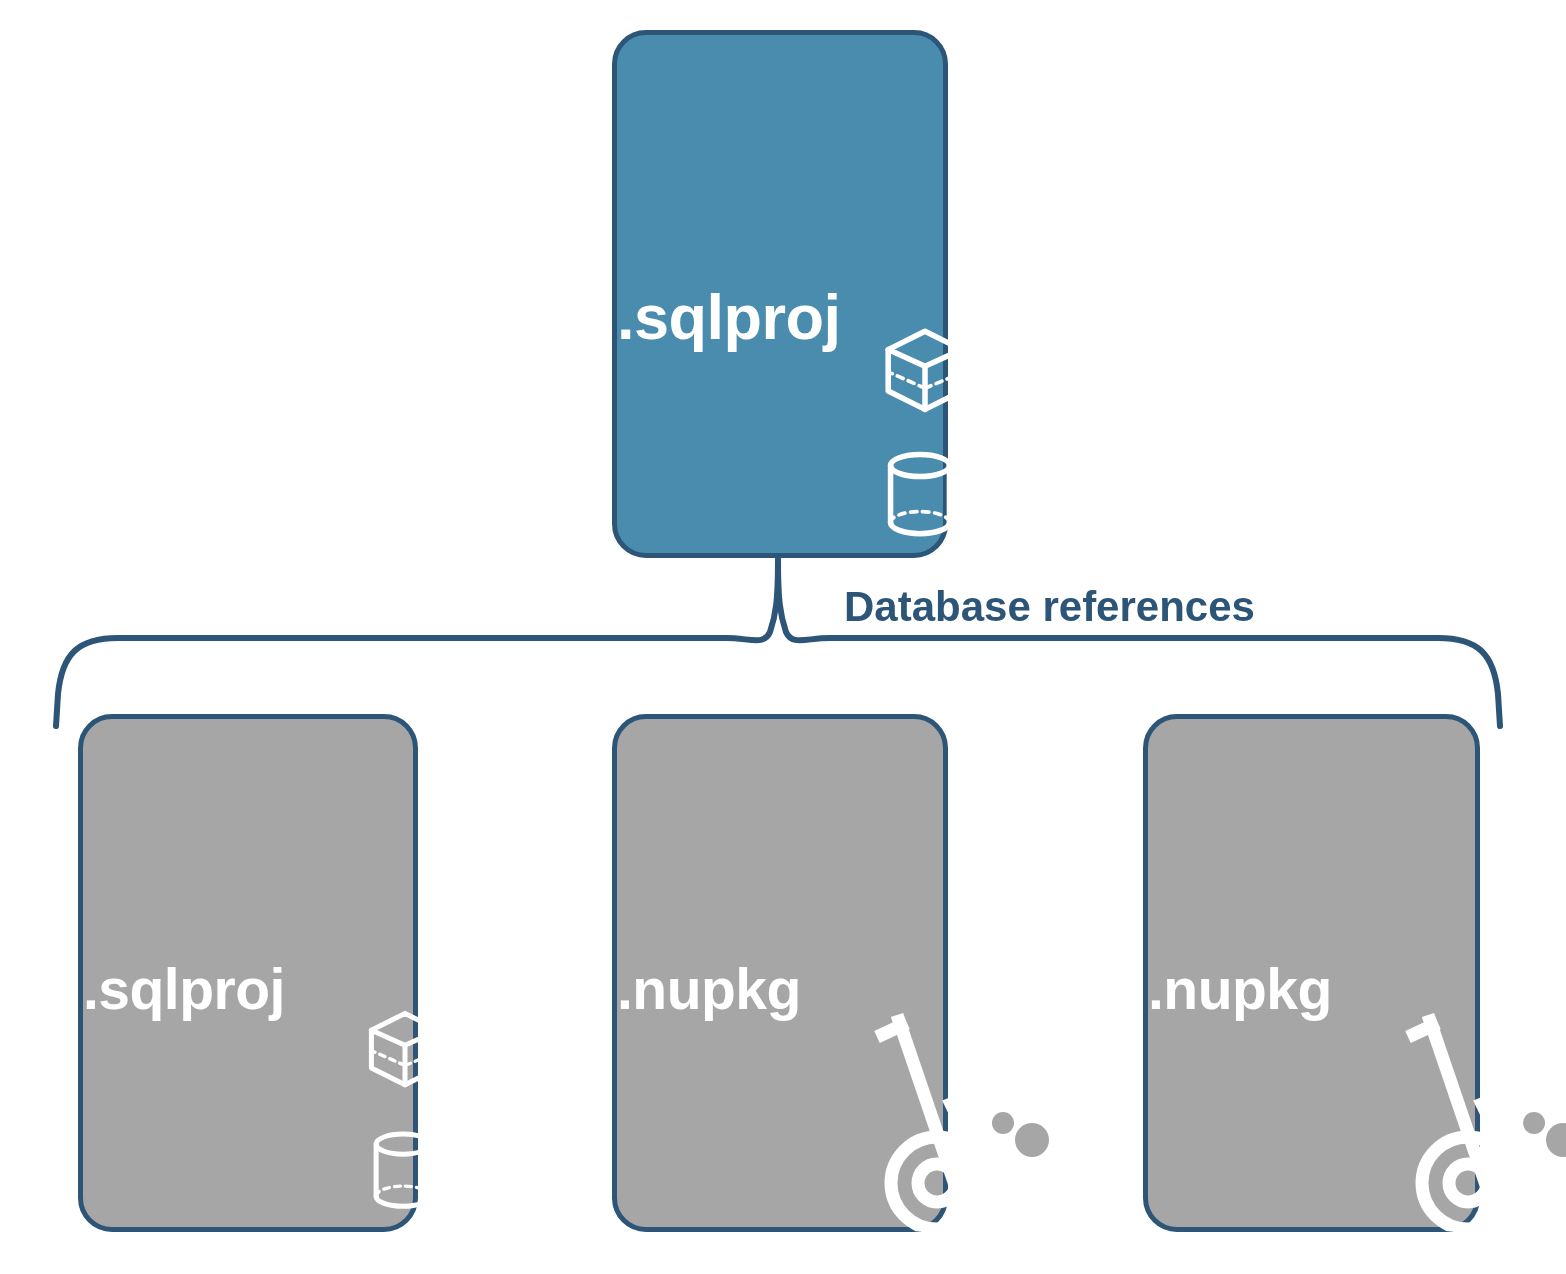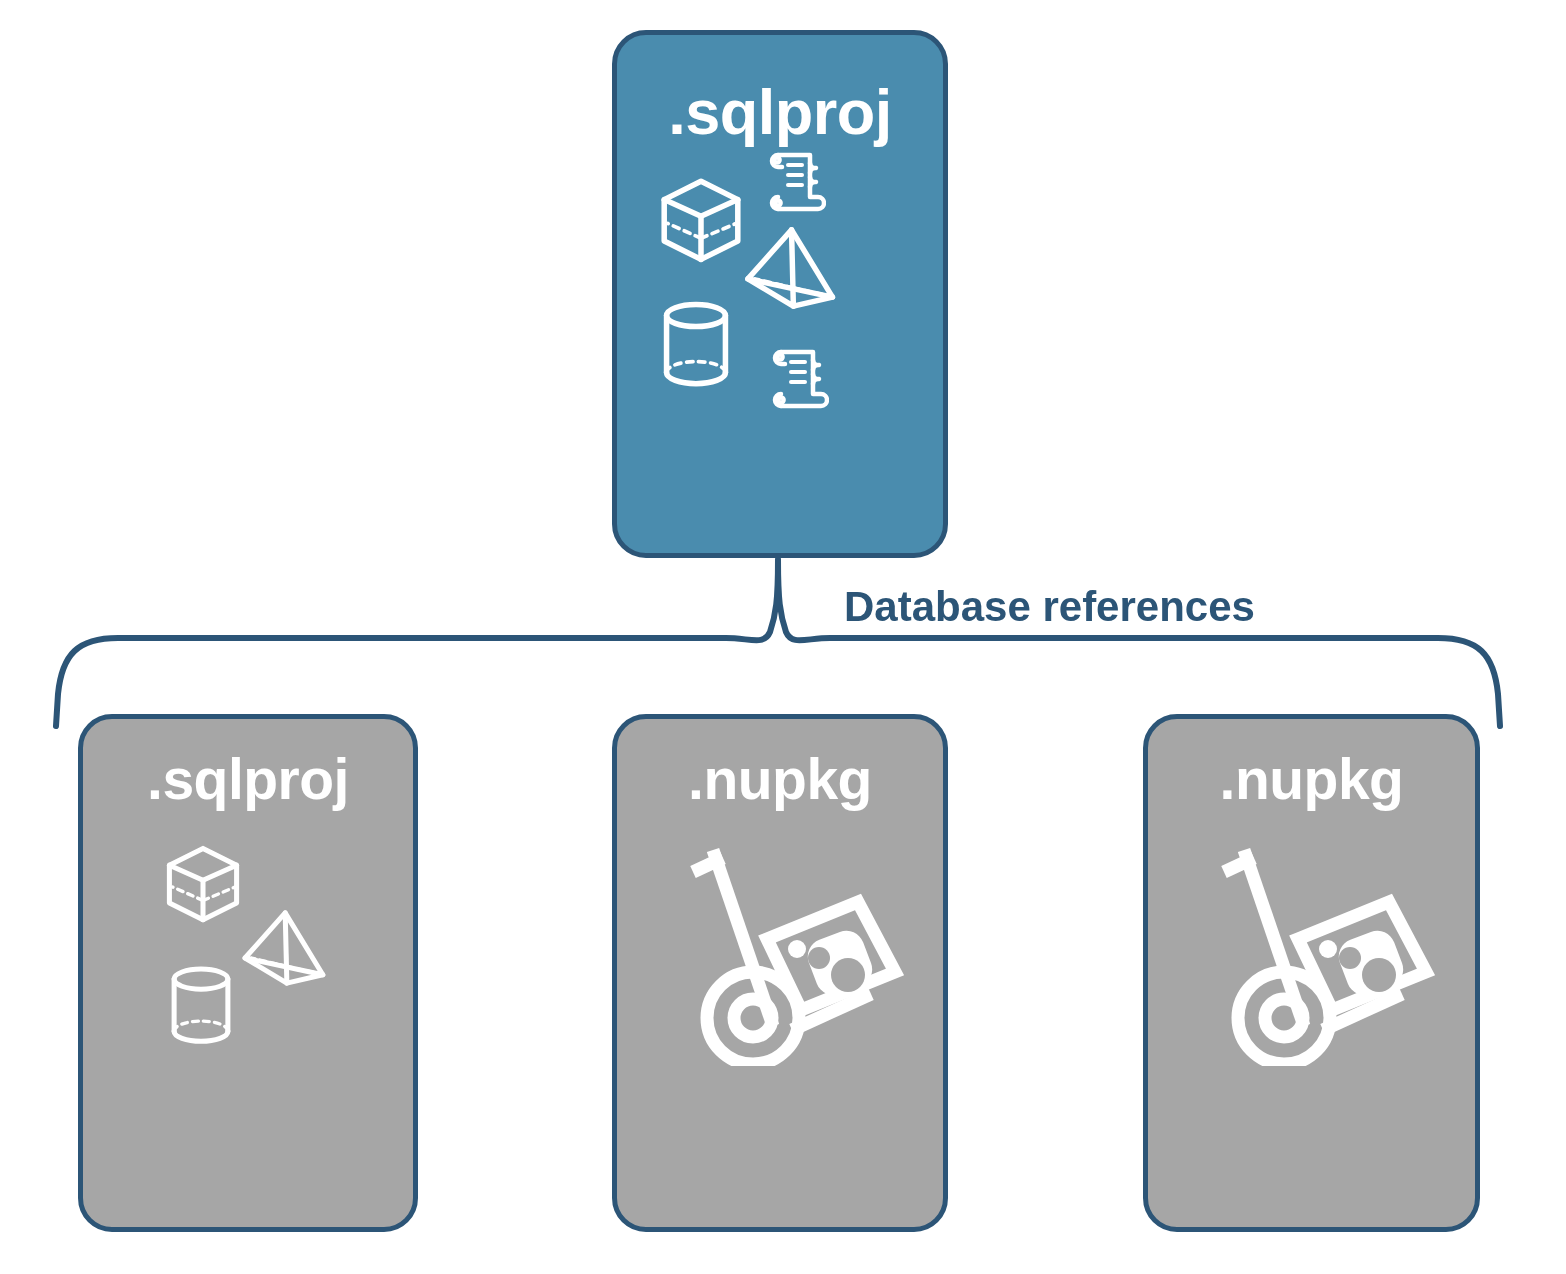--- a/index.html
+++ b/index.html
@@ -16,21 +16,21 @@
     height: 1274px;
     background: #ffffff;
     overflow: hidden;
   }
   .node-box {
     position: absolute;
     box-sizing: border-box;
     border-radius: 34px;
     border: 5px solid #2c5577;
     display: flex;
-    flex-direction: column;
+    flex-direction: row;
     align-items: center;
   }
   .node-box.blue  { background: #4a8cae; }
   .node-box.gray  { background: #a6a6a6; }
 
   .node-title {
     color: #ffffff;
     font-weight: bold;
     letter-spacing: -0.5px;
     user-select: none;

